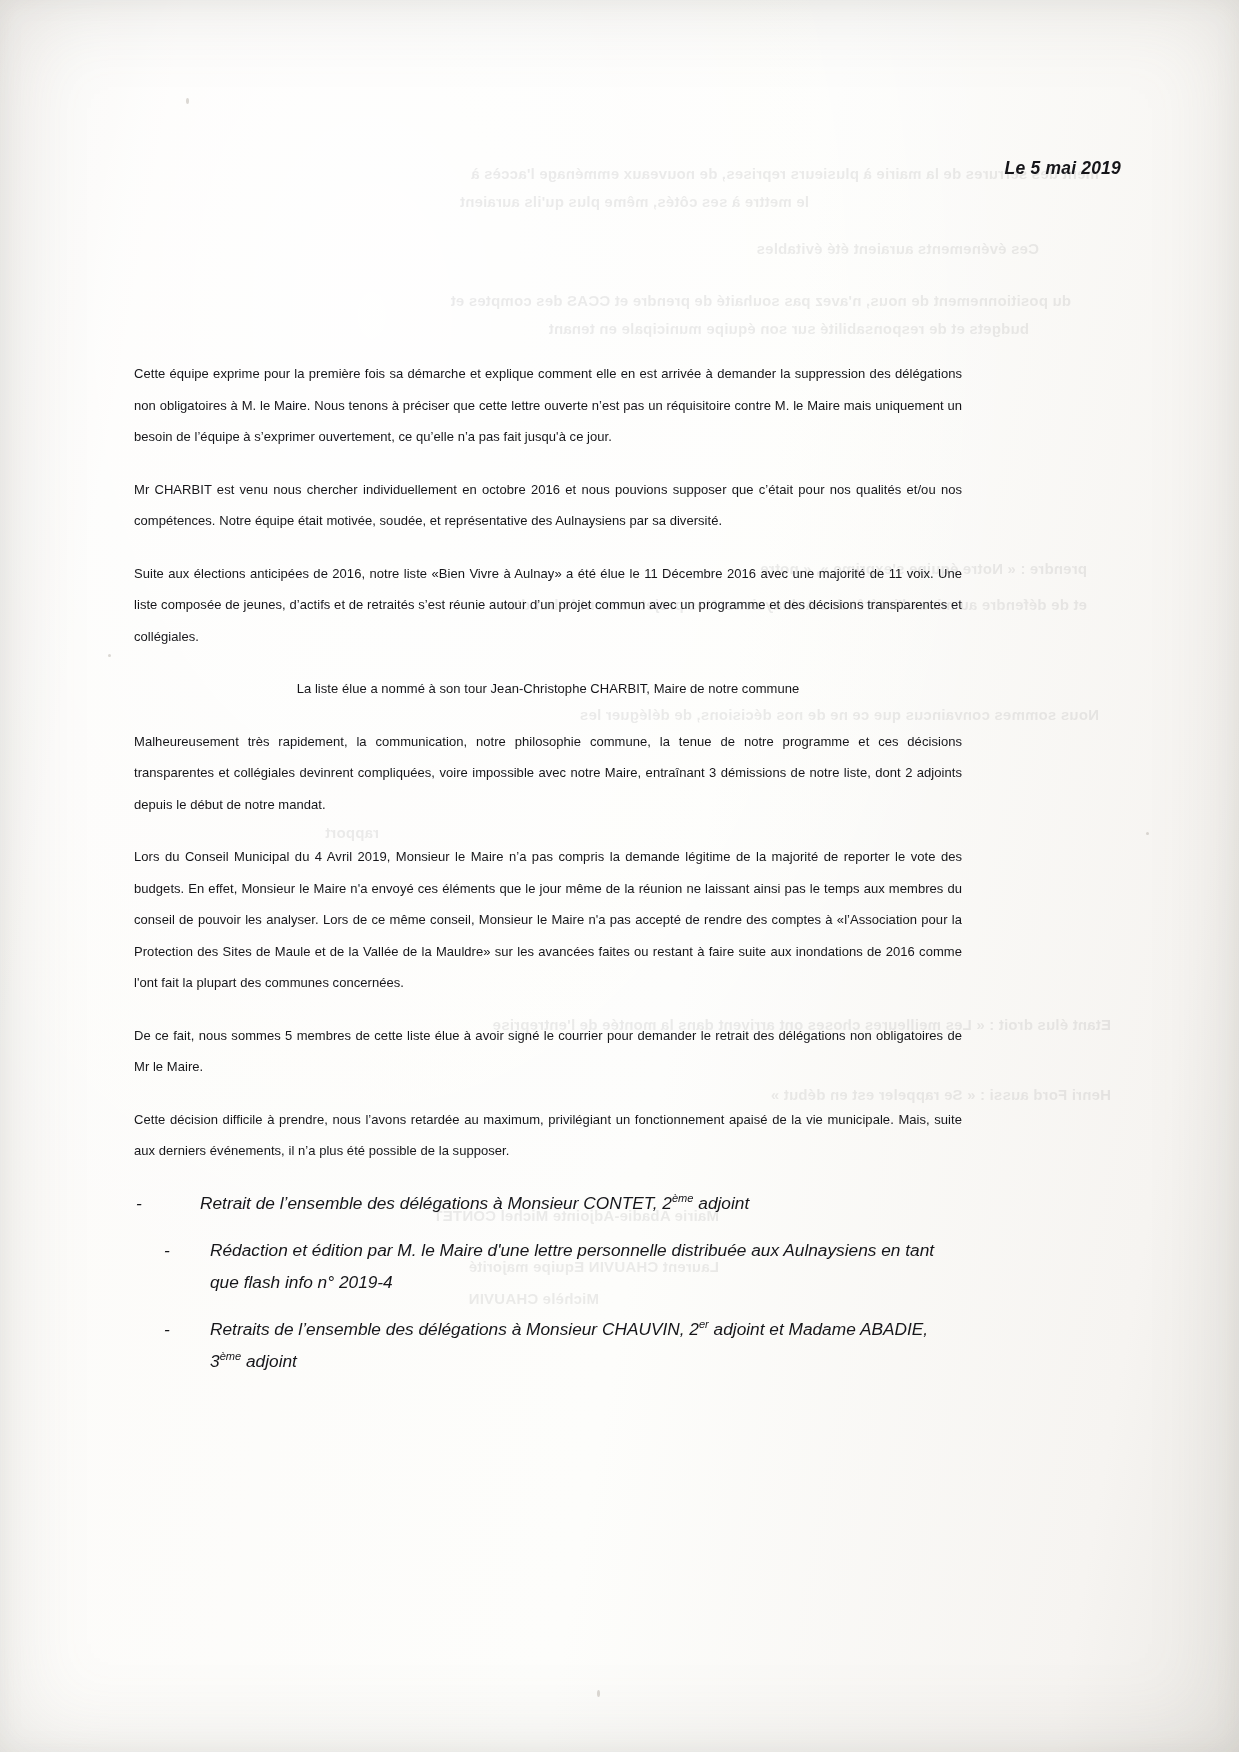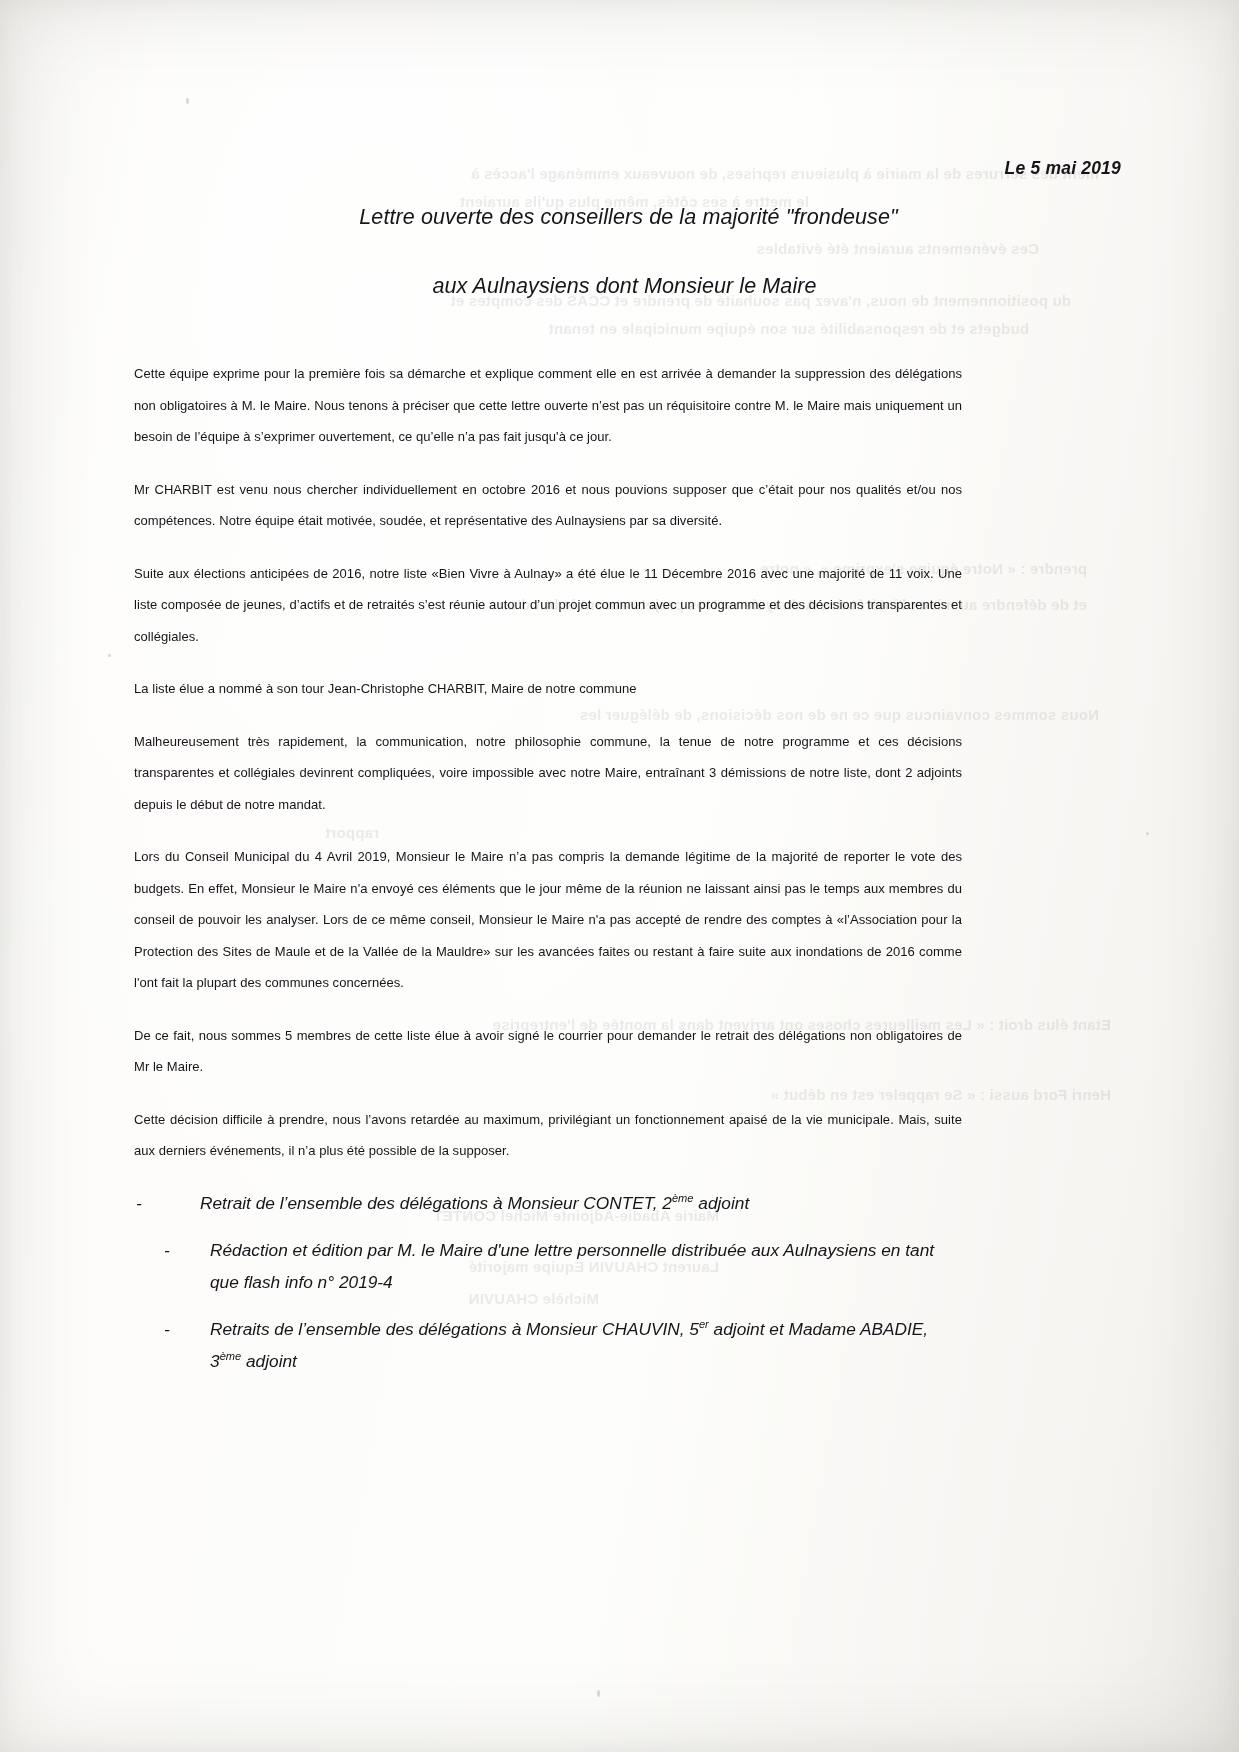--- a/index.html
+++ b/index.html
@@ -99,21 +99,21 @@
   }
 
   p.para {
     margin: 0 0 21px 0;
     font-size: 13px;
     line-height: 31.5px;
     text-align: justify;
     text-justify: inter-word;
     letter-spacing: 0.05px;
   }
-  p.para.nojust { text-align: left; }
+  p.para.nojust { text-align: center; }
 
   .bullets {
     margin-top: 8px;
   }
   .bullet-row {
     display: flex;
     align-items: flex-start;
     margin-bottom: 16px;
     font-size: 17.3px;
     font-style: italic;
@@ -172,24 +172,20 @@
 
   <div class="speck" style="left:186px; top:98px;  width:3px; height:6px;"></div>
   <div class="speck" style="left:108px; top:654px; width:3px; height:3px;"></div>
   <div class="speck" style="left:597px; top:1690px;width:3px; height:7px;"></div>
   <div class="speck" style="left:1146px;top:832px; width:3px; height:3px;"></div>
 
   <div class="content">
 
     <div class="date-line">Le 5 mai 2019</div>
 
-    <div class="title-block">
-      <h1 class="doc-title">Lettre ouverte des conseillers de la majorité "frondeuse"</h1>
-      <h2 class="doc-subtitle">aux Aulnaysiens dont Monsieur le Maire</h2>
-    </div>
 
     <div class="body-text">
 
       <p class="para">Cette équipe exprime pour la première fois sa démarche et explique comment elle en est arrivée à demander la suppression des délégations non obligatoires à M. le Maire.  Nous tenons à préciser que cette lettre ouverte n’est pas un réquisitoire contre M. le Maire mais uniquement un besoin de l’équipe à s’exprimer ouvertement, ce qu’elle n’a pas fait jusqu'à ce jour.</p>
       <p class="para">Mr CHARBIT est  venu nous chercher individuellement en octobre 2016 et nous pouvions supposer que c’était   pour nos qualités et/ou nos compétences.    Notre équipe était motivée, soudée, et représentative des Aulnaysiens par sa diversité.</p>
       <p class="para">Suite aux élections anticipées de 2016, notre liste «Bien Vivre à Aulnay» a été élue le 11 Décembre 2016 avec une majorité de 11 voix. Une liste composée de jeunes, d’actifs et de retraités s’est réunie autour d’un projet commun  avec un programme et des décisions transparentes et collégiales.</p>
       <p class="para nojust">La liste élue a nommé à son tour Jean-Christophe CHARBIT, Maire de notre commune</p>
       <p class="para">Malheureusement très rapidement, la communication, notre philosophie commune, la tenue de notre programme et ces décisions transparentes et collégiales devinrent compliquées, voire impossible avec notre Maire, entraînant 3 démissions  de notre liste, dont 2 adjoints depuis le début de notre mandat.</p>
       <p class="para">Lors du Conseil Municipal du 4 Avril 2019, Monsieur le Maire n’a pas compris la demande légitime de la majorité de reporter le vote des budgets. En effet, Monsieur le Maire n'a envoyé ces éléments que le jour même de la réunion ne laissant ainsi pas le temps aux membres du conseil de pouvoir les analyser. Lors de ce même conseil, Monsieur le Maire n'a pas accepté de rendre des comptes à «l’Association pour la Protection des Sites de Maule et de la Vallée de la Mauldre» sur les avancées faites ou restant à faire suite aux inondations de 2016 comme l'ont fait la plupart des communes concernées.</p>
       <p class="para">De ce fait, nous sommes 5  membres de cette liste élue à avoir signé le courrier pour demander  le retrait des délégations non obligatoires de Mr le Maire.</p>
@@ -202,19 +198,19 @@
           <span class="btext"><span>Retrait de l’ensemble des délégations à Monsieur CONTET, 2</span><sup>ème</sup><span> adjoint</span></span>
         </div>
 
         <div class="bullet-row lvl2">
           <span class="dash">-</span>
           <span class="btext">Rédaction et édition par M. le Maire d'une lettre personnelle distribuée aux Aulnaysiens en tant que flash info n° 2019-4</span>
         </div>
 
         <div class="bullet-row lvl2">
           <span class="dash">-</span>
-          <span class="btext"><span>Retraits de l’ensemble des délégations à Monsieur CHAUVIN, 5</span><sup>er</sup><span> adjoint et Madame ABADIE, 3</span><sup>ème</sup><span> adjoint</span></span>
+          <span class="btext"><span>Retraits de l’ensemble des délégations à Monsieur CHAUVIN, 2</span><sup>er</sup><span> adjoint et Madame ABADIE, 3</span><sup>ème</sup><span> adjoint</span></span>
         </div>
 
       </div>
     </div>
   </div>
 </div>
 
 </body></html>

